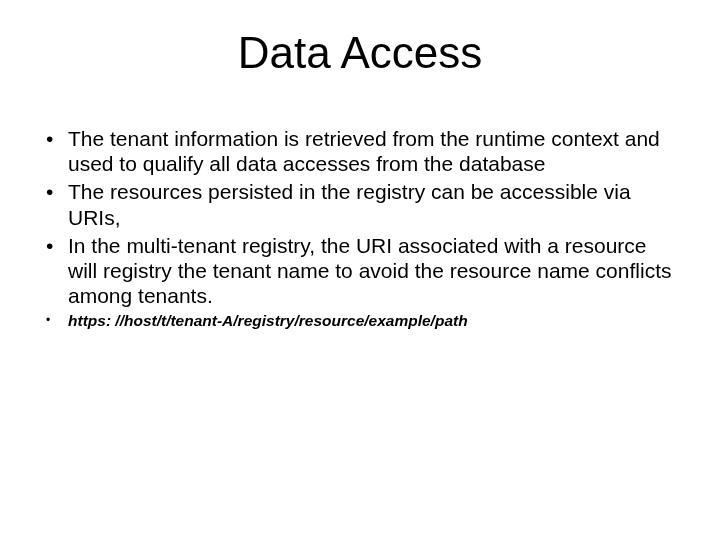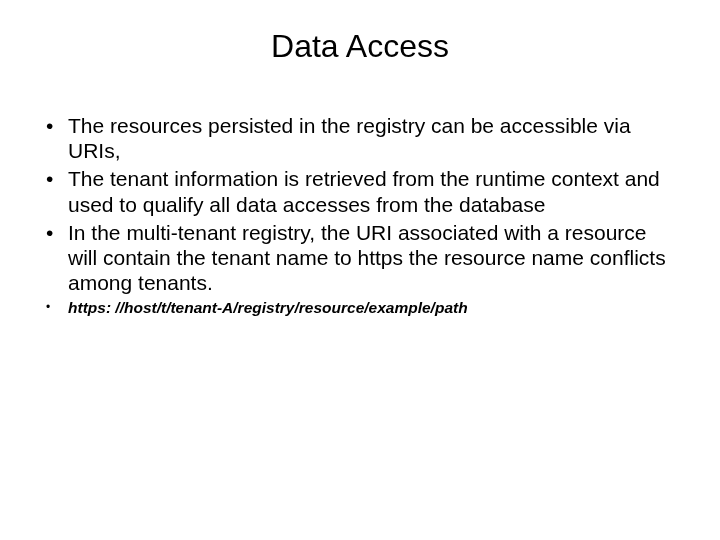--- a/index.html
+++ b/index.html
@@ -11,21 +11,21 @@
       color: #000000;
     }
     .slide {
       width: 720px;
       height: 540px;
       padding: 28px 40px 40px 40px;
       position: relative;
     }
     .title {
       text-align: center;
-      font-size: 32px;
+      font-size: 44px;
       font-weight: 400;
       margin-bottom: 48px;
     }
     .bullets {
       list-style: none;
       padding-left: 0;
     }
     .bullets li {
       position: relative;
       padding-left: 28px;
@@ -52,18 +52,18 @@
       font-style: normal;
       font-weight: normal;
     }
   </style>
 </head>
 <body>
 
 <div class="slide">
   <h1 class="title">Data Access</h1>
   <ul class="bullets">
+    <li>The tenant information is retrieved from the runtime context and used to qualify all data accesses from the database</li>
     <li>The resources persisted in the registry can be accessible via URIs,</li>
-    <li>The tenant information is retrieved from the runtime context and used to qualify all data accesses from the database</li>
-    <li>In the multi-tenant registry, the URI associated with a resource will contain the tenant name to https the resource name conflicts among tenants.</li>
+    <li>In the multi-tenant registry, the URI associated with a resource will registry the tenant name to avoid the resource name conflicts among tenants.</li>
     <li class="small">https: //host/t/tenant-A/registry/resource/example/path</li>
   </ul>
 </div>
 
 </body></html>

